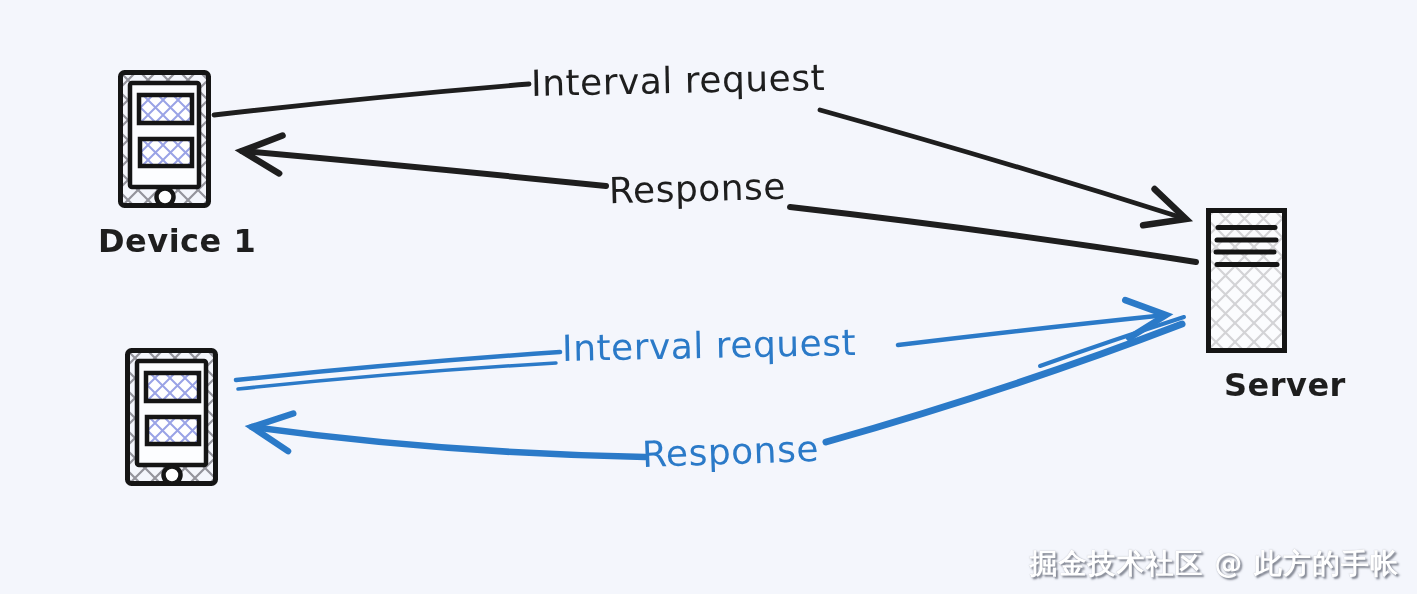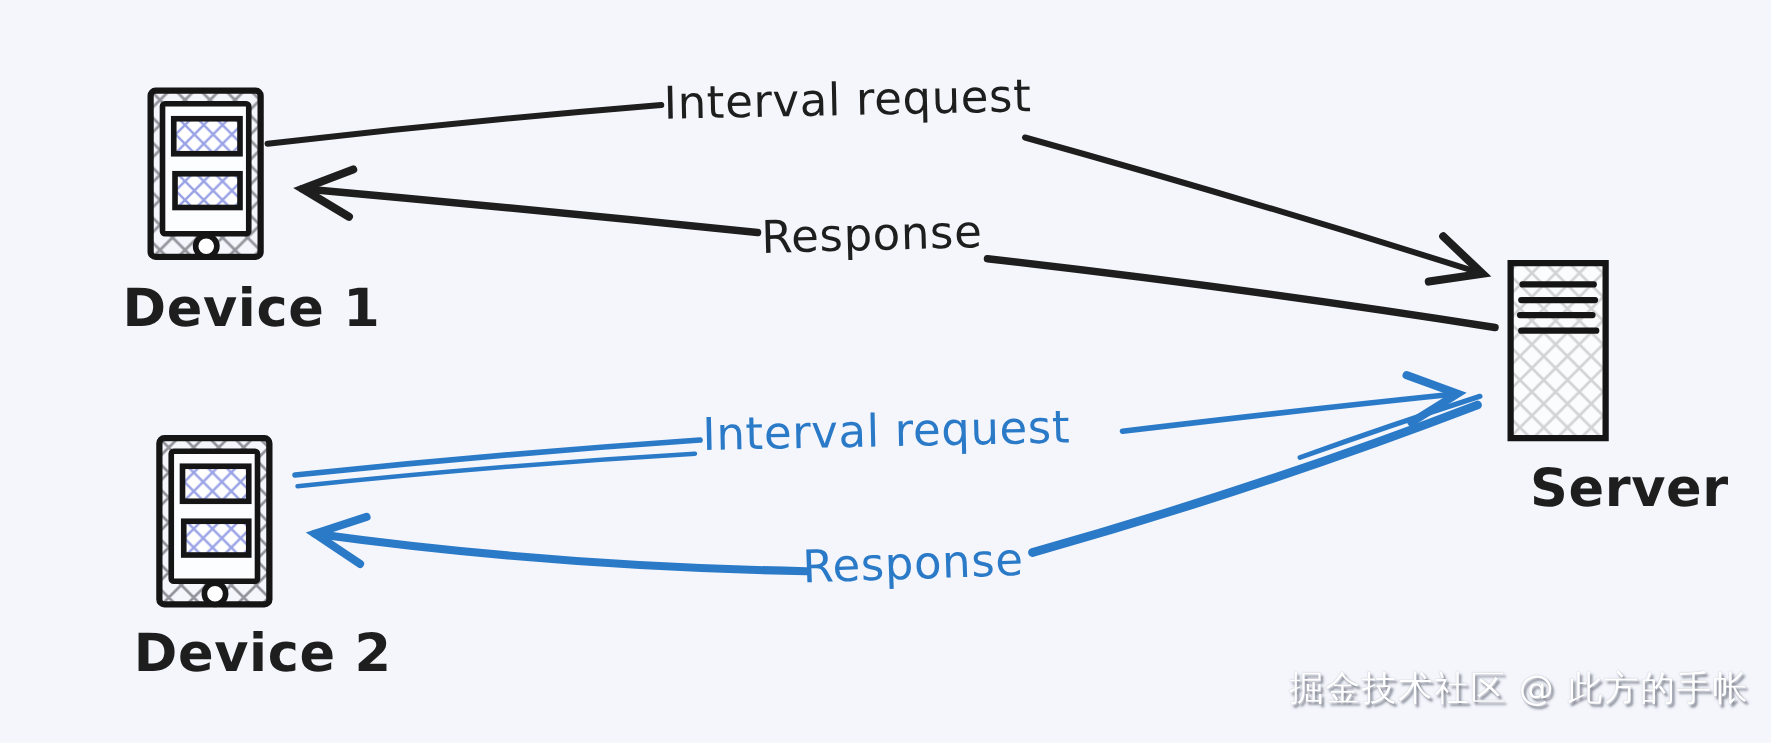--- a/index.html
+++ b/index.html
@@ -12,34 +12,34 @@
   }
   .canvas svg{position:absolute;left:0;top:0;}
   .lbl{
     position:absolute;
     white-space:nowrap;
     color:#1e1e1e;
     font-size:36px;
     line-height:1.1;
     letter-spacing:0.5px;
   }
-  .lbl.node{font-weight:bold;font-size:42px;}
+  .lbl.node{font-weight:bold;font-size:32px;}
   .lbl.blue{color:#2b7ac8;}
   .lbl-edge-d1req{left:531px;top:61px;transform:rotate(-1.2deg);}
   .lbl-edge-d1resp{left:609px;top:169px;transform:rotate(-1.5deg);}
   .lbl-edge-d2req{left:562px;top:326px;transform:rotate(-1.2deg);}
   .lbl-edge-d2resp{left:642px;top:432px;transform:rotate(-2deg);}
   .lbl-device1{left:98px;top:224px;}
   .lbl-device2{left:107px;top:500px;}
   .lbl-server{left:1183px;top:368px;margin-left:41px;}
   .watermark{
     position:absolute;
-    right:18px;top:532px;
+    right:18px;top:545px;
     font-size:28px;
-    font-weight:normal;
+    font-weight:bold;
     color:#ffffff;
     letter-spacing:1px;
     text-shadow:2px 2px 2px rgba(110,115,128,0.85), 0 0 1px rgba(120,125,140,0.6);
   }
 </style>
 </head>
 <body>
 
 <div class="canvas">
 
@@ -118,19 +118,18 @@
   <div class="lbl lbl-edge-d1req">Interval request</div>
 
   <div class="lbl lbl-edge-d1resp">Response</div>
 
   <div class="lbl blue lbl-edge-d2req">Interval request</div>
 
   <div class="lbl blue lbl-edge-d2resp">Response</div>
 
   <div class="lbl node lbl-device1">Device 1</div>
 
-  <div class="lbl node lbl-device2">Device 2</div>
 
   <div class="lbl node lbl-server">Server</div>
 
   <div class="watermark">掘金技术社区 @ 此方的手帐</div>
 
 </div>
 
 </body></html>

